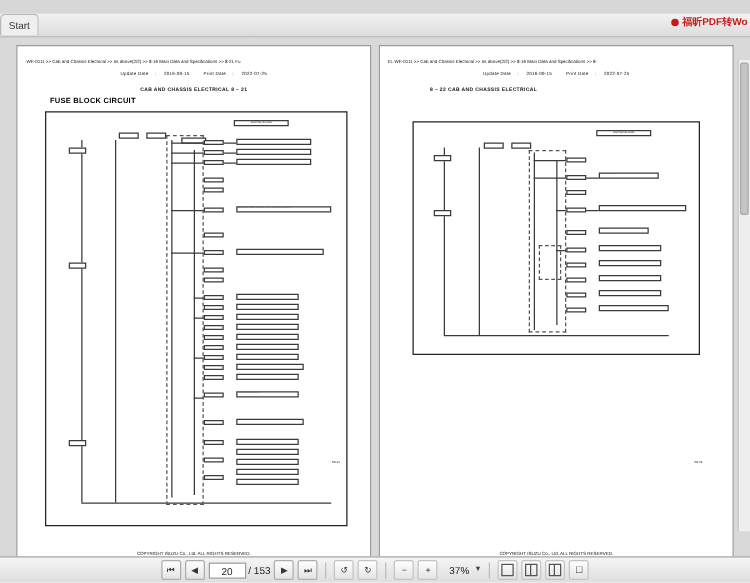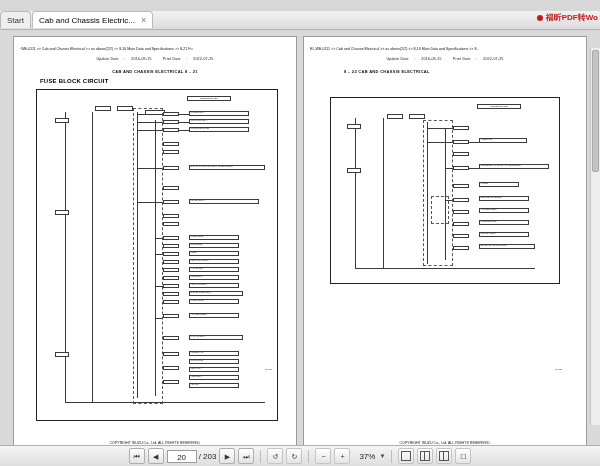--- a/index.html
+++ b/index.html
@@ -300,24 +300,20 @@
   }
 </style>
 </head>
 <body>
 
 <div class="app">
 
   <div class="tabbar">
     <div class="tab start">
       <span>Start</span>
-    </div>
-    <div class="tab active">
-      <span>Cab and Chassis Electric...</span>
-      <span class="close-x">×</span>
     </div>
     <div class="brand">
       <span class="dot"></span>
       <span>福昕PDF转Wo</span>
     </div>
   </div>
 
   <div class="viewer">
 
     <div class="page">
@@ -482,21 +478,21 @@
     <div class="scroll-right">
       <div class="scroll-thumb"></div>
     </div>
   </div>
 
   <div class="toolbar">
     <div class="tb-btn">⏮</div>
     <div class="tb-btn">◀</div>
     <div class="pagebox">
       <div class="page-input">20</div>
-      <span>/ 203</span>
+      <span>/ 153</span>
     </div>
     <div class="tb-btn">▶</div>
     <div class="tb-btn">⏭</div>
     <div class="sep"></div>
     <div class="tb-btn flat">↺</div>
     <div class="tb-btn flat">↻</div>
     <div class="sep"></div>
     <div class="tb-btn flat">−</div>
     <div class="tb-btn flat">+</div>
     <span class="zoom-val">37%</span>

